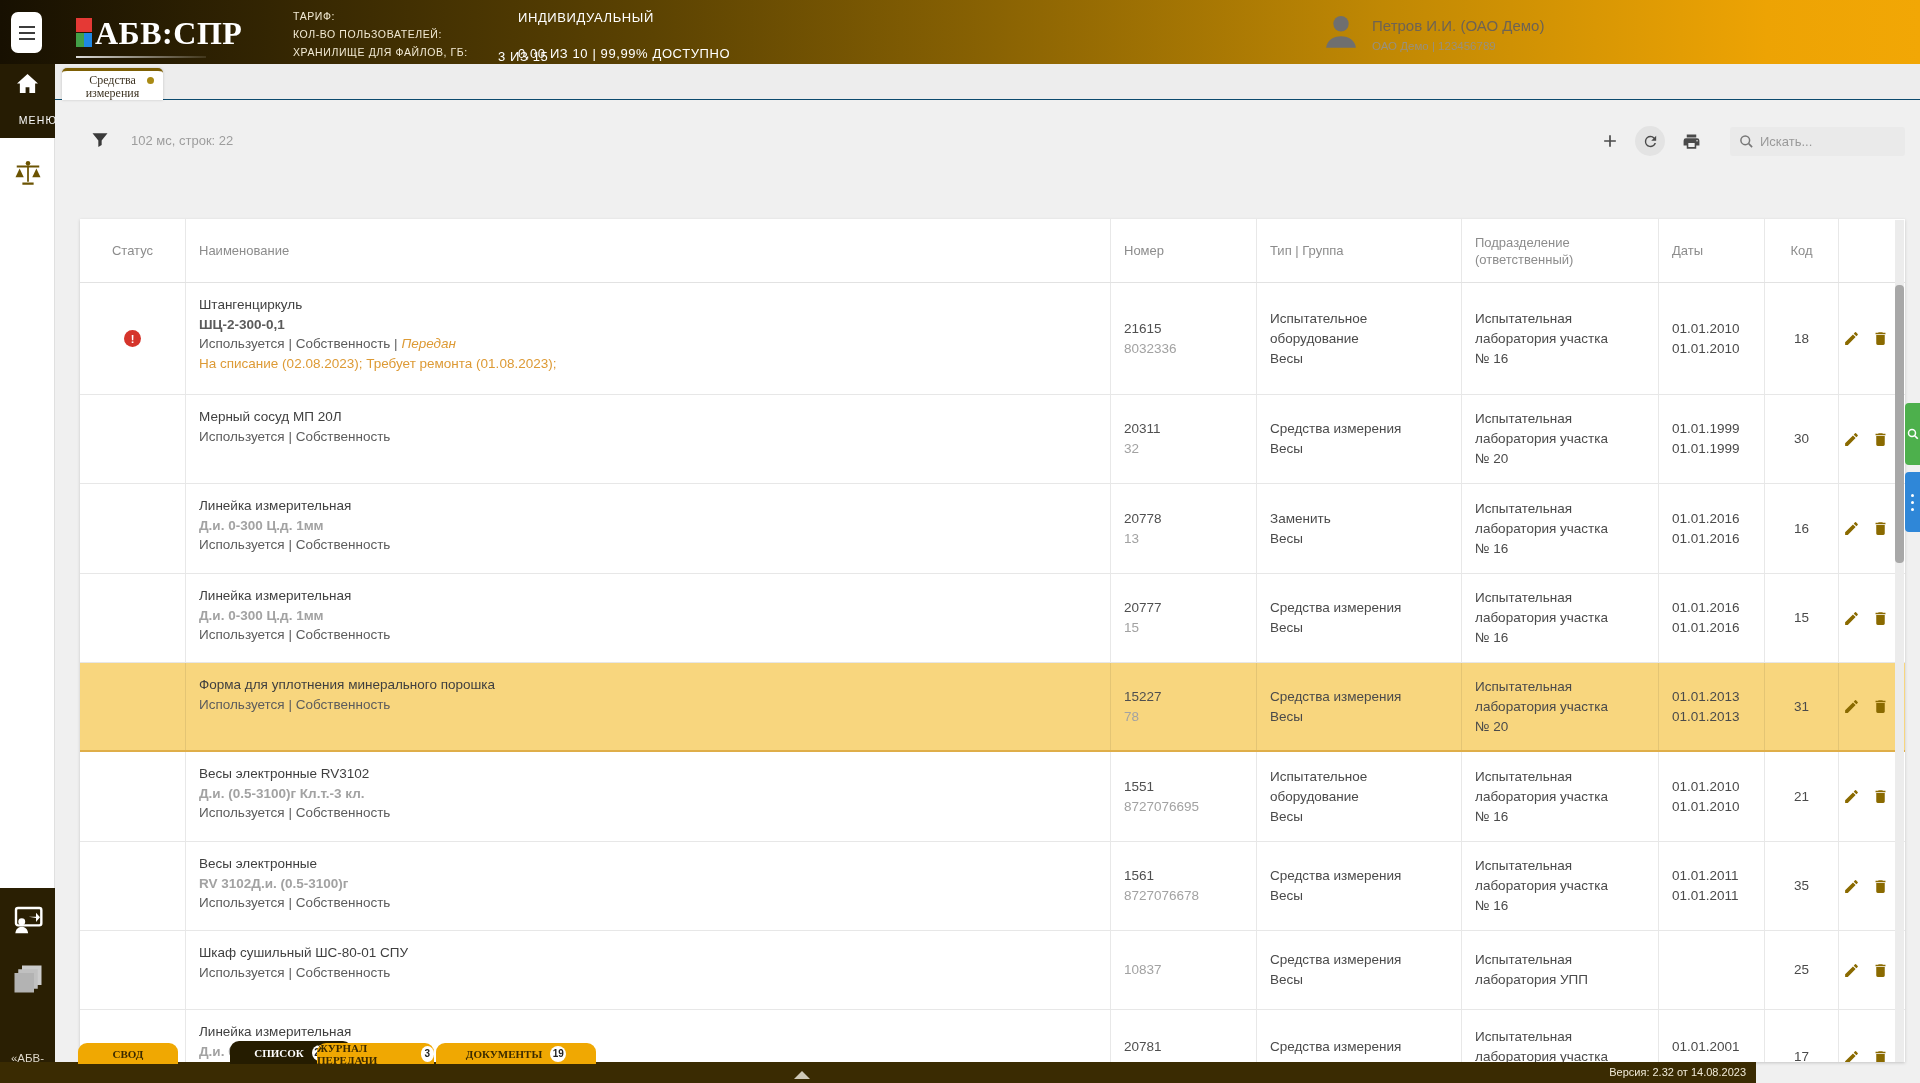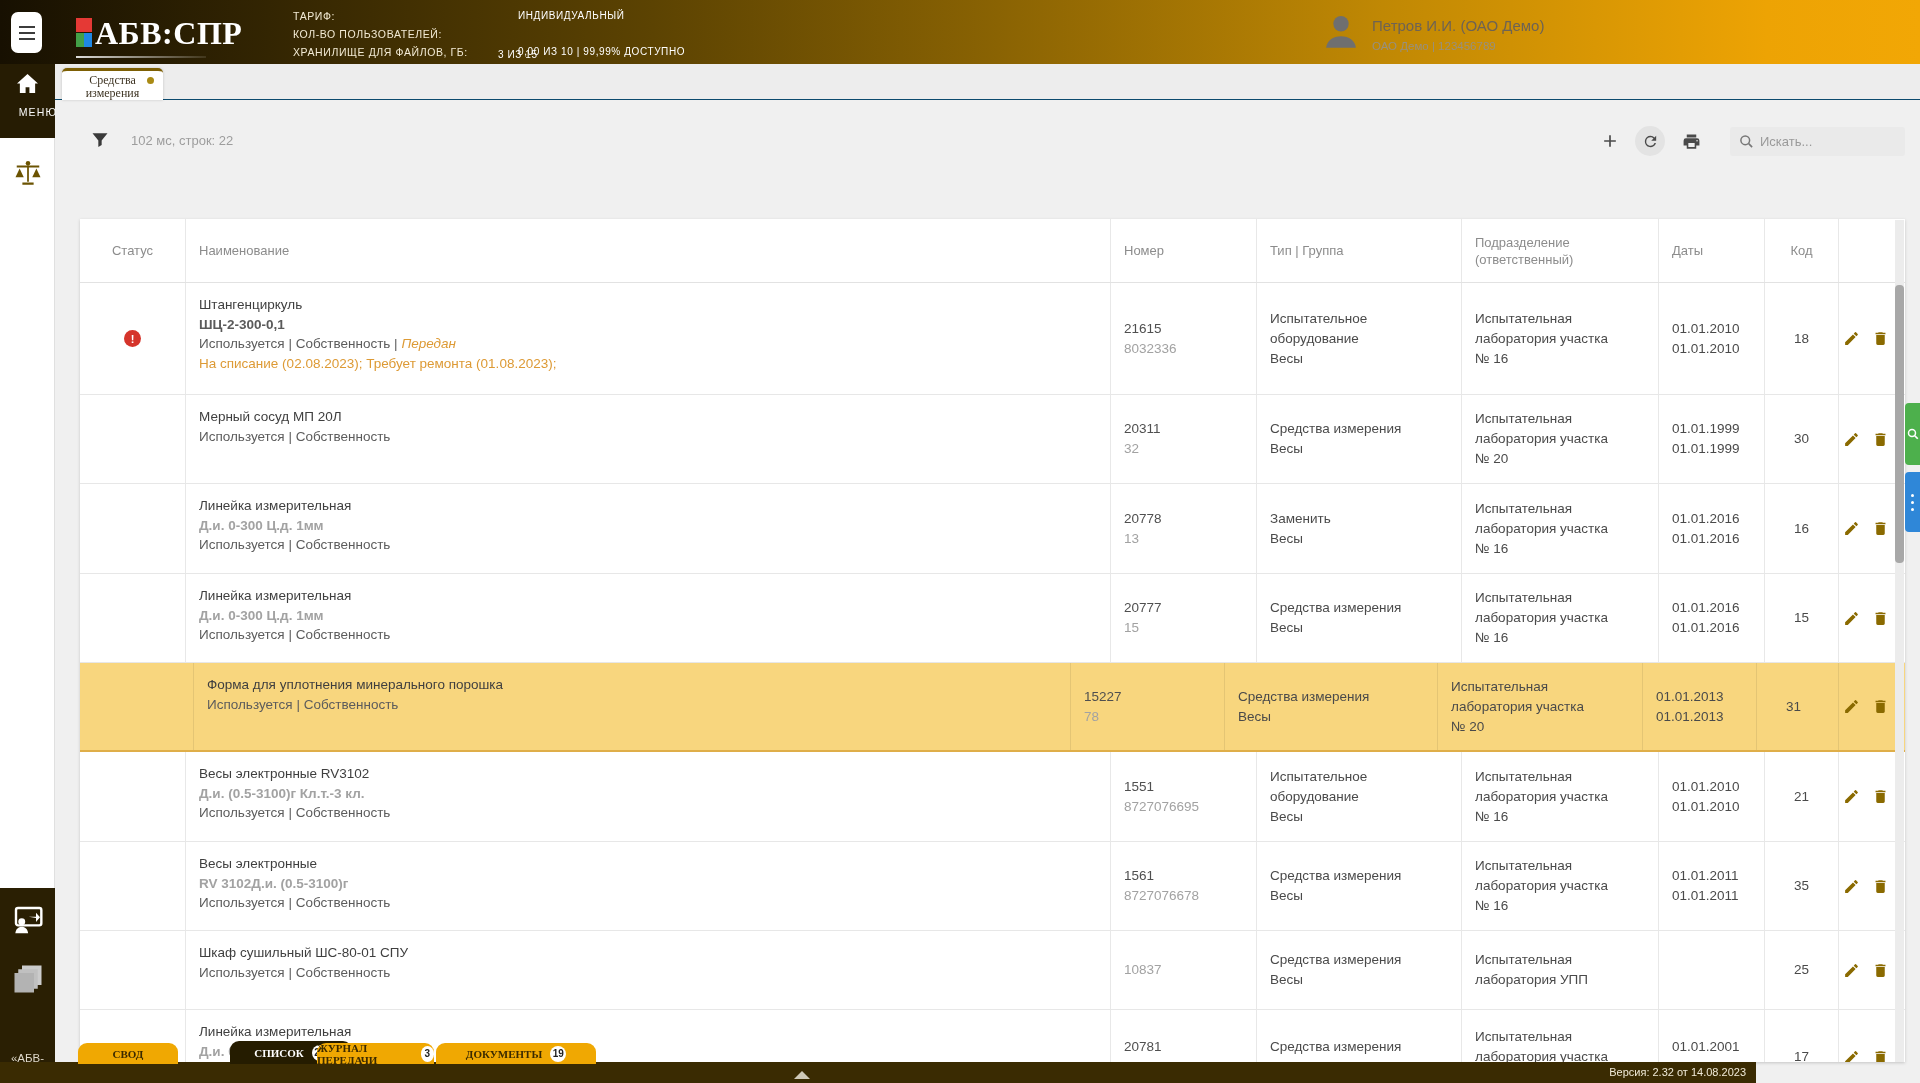--- a/index.html
+++ b/index.html
@@ -15,30 +15,30 @@
   .burger i { display:block; width:16px; height:2px; background:#3c3c3c; }
   .flag { position:absolute; left:76px; top:18px; width:16px; height:29px; }
   .flag .f1 { position:absolute; left:0; top:0; width:16px; height:14px; background:#e53935; }
   .flag .f2 { position:absolute; left:0; top:15px; width:8px; height:14px; background:#43a047; }
   .flag .f3 { position:absolute; left:8px; top:15px; width:8px; height:14px; background:#1e88e5; }
   .logo-text { position:absolute; left:95px; top:15px; font-family:"Liberation Serif",serif; font-weight:bold;
                font-size:32px; color:#fff; letter-spacing:0.5px; }
   .logo-rule { position:absolute; left:76px; top:56px; width:130px; height:2px;
                background:linear-gradient(90deg,rgba(255,255,255,.85),rgba(255,255,255,.1)); }
   .hlbl { position:absolute; font-size:10.5px; letter-spacing:.6px; color:#f2ead4; white-space:nowrap; }
-  .hval { position:absolute; font-size:10px; letter-spacing:.6px; color:#ffffff; white-space:nowrap; }
+  .hval { position:absolute; font-size:13px; letter-spacing:.6px; color:#ffffff; white-space:nowrap; }
   .avatar { position:absolute; left:1320px; top:10px; width:42px; height:44px; }
   .uname { position:absolute; left:1372px; top:17px; font-size:15px; color:#6e6354; }
   .uorg  { position:absolute; left:1372px; top:40px; font-size:11.5px; color:#97907f; }
 
   
   .side { position:absolute; left:0; top:64px; width:55px; height:1019px; background:#fff; border-right:1px solid #e0e0e0; }
   .side-dark-top { position:absolute; left:0; top:0; width:55px; height:74px; background:#261c03; }
   .home-btn { position:absolute; left:0; top:0; width:55px; height:39px; display:flex; align-items:center; justify-content:center; cursor:pointer; }
-  .menu-lbl { position:absolute; left:0; top:30px; width:76px; height:35px; display:flex; align-items:center; justify-content:center;
+  .menu-lbl { position:absolute; left:0; top:38px; width:76px; height:35px; display:flex; align-items:center; justify-content:center;
               color:#fafafa; font-size:10.5px; letter-spacing:1.2px; cursor:pointer; }
   .scales-btn { position:absolute; left:0; top:88px; width:55px; height:44px; display:flex; align-items:center; justify-content:center; cursor:pointer; }
   .side-dark-bot { position:absolute; left:0; top:824px; width:55px; height:195px; background:#2a1f03; }
   .present-btn { position:absolute; left:0; top:10px; width:55px; height:44px; display:flex; align-items:center; justify-content:center; cursor:pointer; }
   .copy-btn { position:absolute; left:0; top:66px; width:55px; height:50px; display:flex; align-items:center; justify-content:center; cursor:pointer; }
   .brand { position:absolute; left:0; bottom:4px; width:55px; text-align:center; color:#ded8ca; font-size:11.5px; line-height:14px; }
 
   
   .tabstrip { position:absolute; left:55px; top:64px; width:1865px; height:36px; background:#ededed; border-bottom:1px solid #0c4a6e; }
   .toptab { position:absolute; left:7px; top:4px; width:101px; height:32px; background:#fff;
@@ -77,21 +77,21 @@
   .c-act { flex-direction:row; align-items:center; justify-content:flex-end; gap:12px; padding-right:16px; padding-left:0; }
   .nm { color:#3f3f3f; }
   .md { color:#a2a2a2;font-weight:bold; }
   .md.dark { color:#5a5a5a; }
   .us { color:#5c5c5c; }
   .extra { color:#dd9a35;font-style:italic; }
   .al { color:#dd9a35; }
   .n1 { color:#4f4f4f; } .n2 { color:#a2a2a2; }
   .err { width:17px; height:17px; border-radius:50%; background:#d5342b; color:#fff; font-size:11px; font-weight:bold;
          display:flex; align-items:center; justify-content:center; }
-  .hl { background:#f8d67e; border-bottom:2px solid #dfae49;gap:8px; }
+  .hl { background:#f8d67e; border-bottom:2px solid #dfae49; }
   .hl .cell { border-left-color:rgba(0,0,0,.08); }
   .icon-btn { cursor:pointer; display:flex; }
 
   
   .vtrack { position:absolute; left:1895px; top:220px; width:9px; height:842px; background:#ececec; }
   .vthumb { position:absolute; left:1895px; top:285px; width:9px; height:278px; background:#a8a8a8; border-radius:4px; cursor:pointer; }
   .fab { position:absolute; left:1905px; width:15px; border-radius:4px 0 0 4px; display:flex; flex-direction:column;
          align-items:center; justify-content:center; cursor:pointer; }
   .fab-green { top:403px; height:62px; background:#4db04c; }
   .fab-blue { top:472px; height:60px; background:#2f87d8; gap:4px; }

